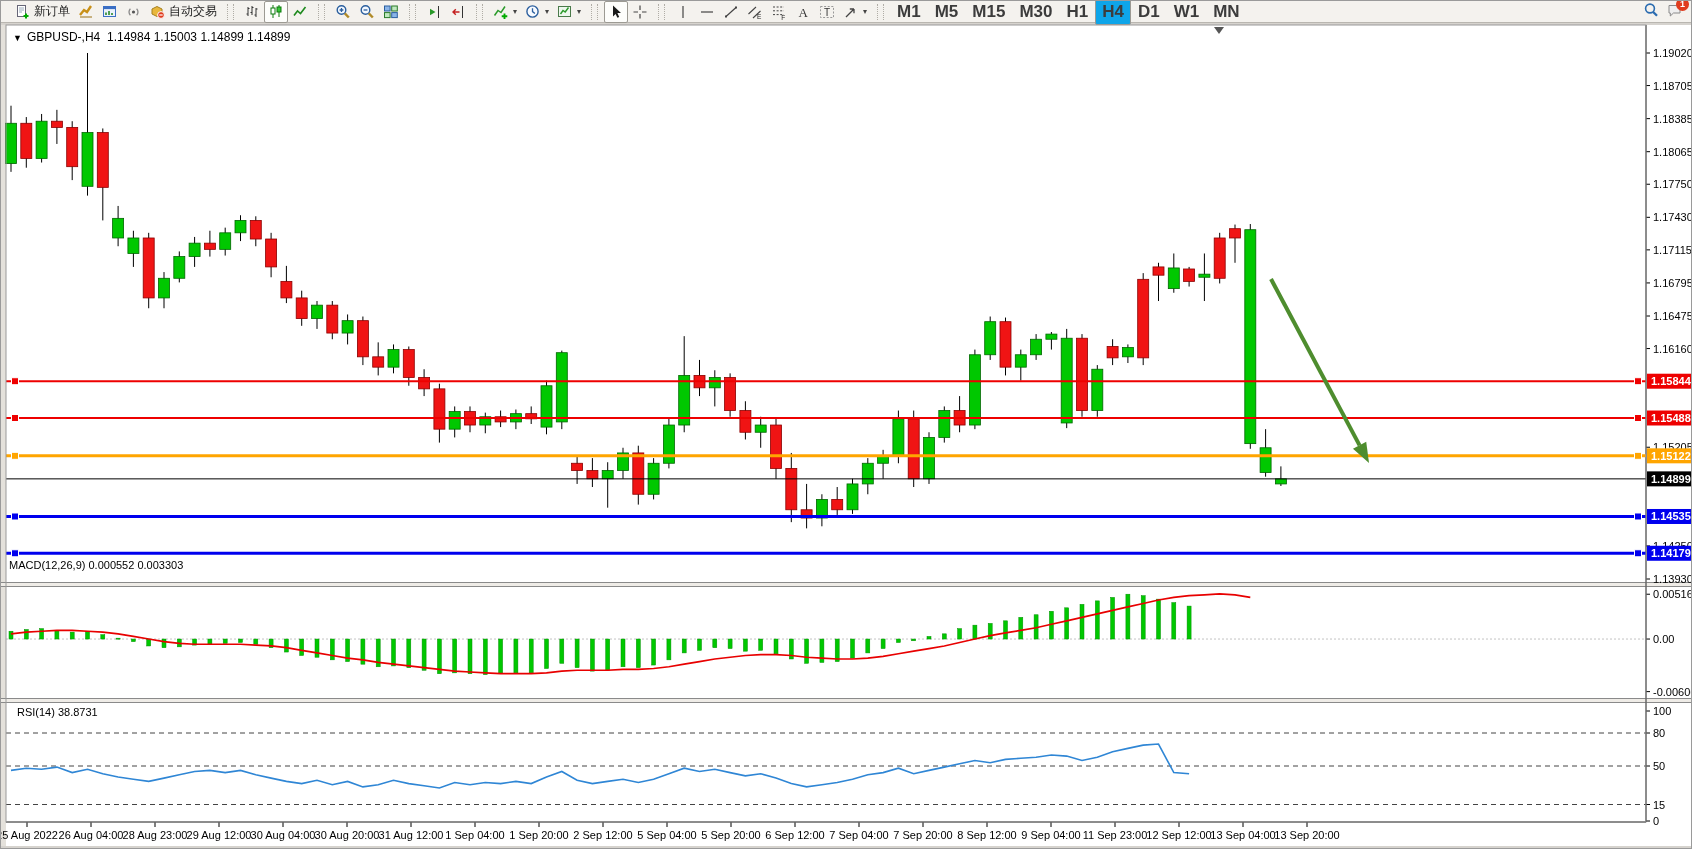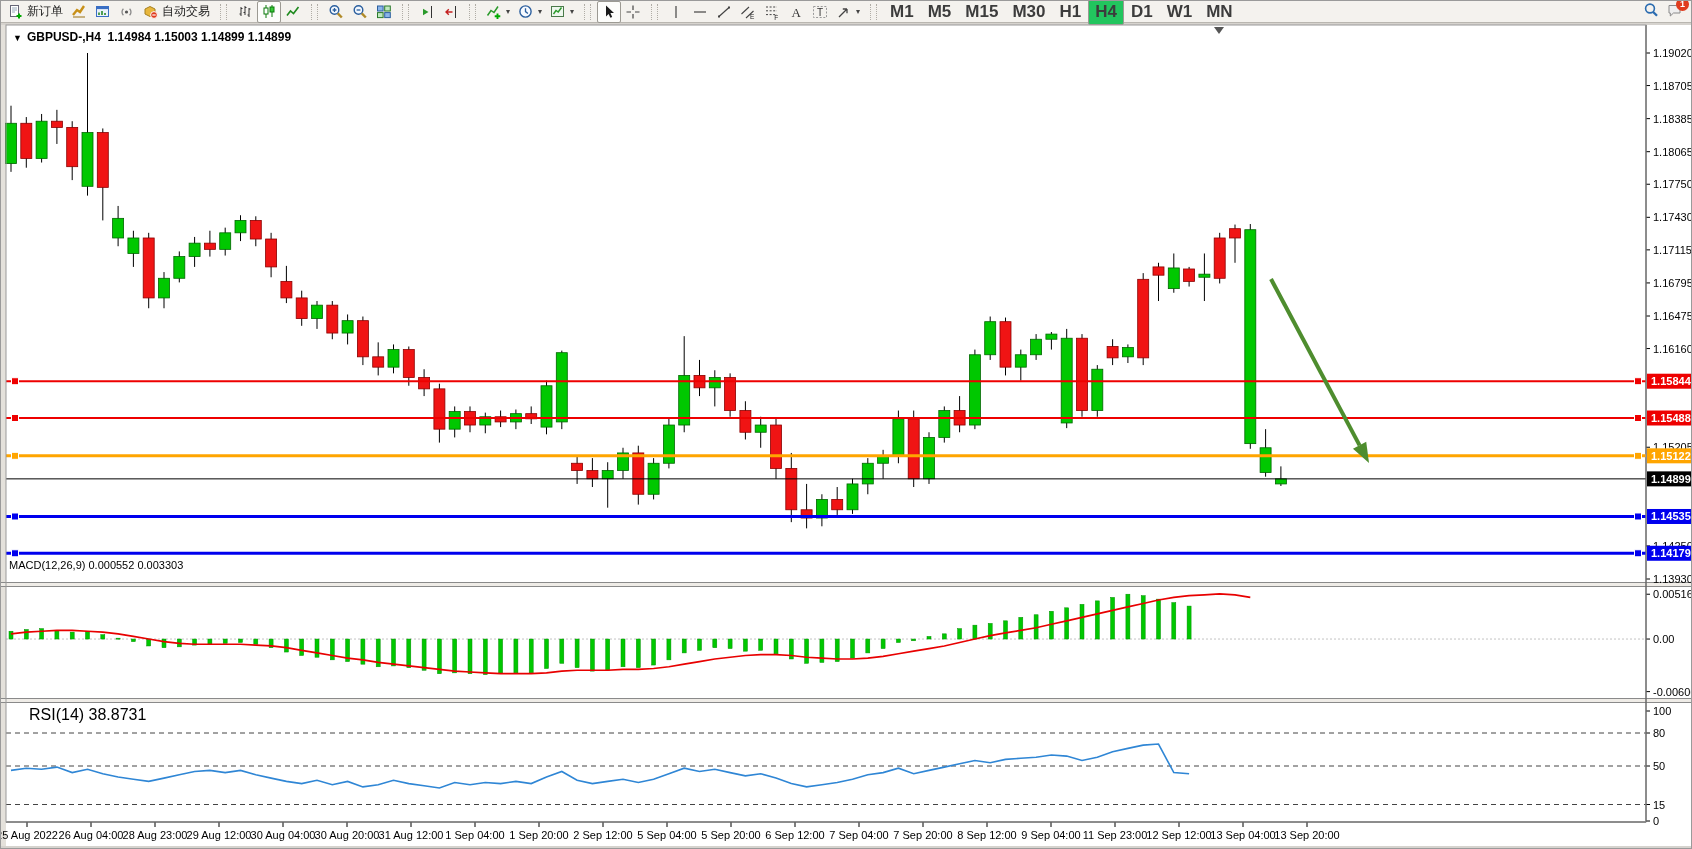--- a/index.html
+++ b/index.html
@@ -1,38 +1,38 @@
 <!DOCTYPE html>
 <html><head>
 <meta charset="utf-8">
 <style>
   html,body{margin:0;padding:0;background:#d6d3ce;font-family:"Liberation Sans","DejaVu Sans",sans-serif;}
   #app{position:relative;width:1692px;height:849px;background:#d6d3ce;overflow:hidden;border:1px solid #9a9a9a;box-sizing:border-box;}
   
-  #toolbar{position:absolute;left:0;top:0;width:1692px;height:22px;background:#f4f2ee;border-bottom:1px solid #b9b6b0;display:flex;align-items:center;gap:1px;padding-left:1px;box-sizing:border-box;}
+  #toolbar{position:absolute;left:0;top:0;width:1692px;height:22px;background:#f4f2ee;border-bottom:1px solid #b9b6b0;display:flex;align-items:center;gap:1px;padding-left:8px;box-sizing:border-box;}
   .tgroup{display:flex;align-items:center;height:22px;padding:0 2px;}
   .grip{width:5px;height:16px;border-left:1px dotted #b0ada6;border-right:1px dotted #b0ada6;margin:0 3px;}
   .tbtn{display:flex;align-items:center;gap:3px;height:20px;padding:0 3px;border:1px solid transparent;border-radius:2px;cursor:default;}
   .tbtn.active{background:#fdfdfb;border:1px solid #9c9a93;}
   .tbtn .lbl{font-size:12px;color:#222;white-space:nowrap;}
   .tbtn .caret{font-size:8px;color:#444;margin-left:1px;}
   .tbtn svg{display:block;}
   .tfbtn{font-size:17px;font-weight:bold;color:#3c3c3c;padding:2px 6px;border:1px solid transparent;border-radius:2px;}
-  .tfbtn.active{background:#22c55e;border:1px solid #9c9a93;}
+  .tfbtn.active{background:#0ea5e9;border:1px solid #9c9a93;}
   #toolbar-right{margin-left:auto;display:flex;align-items:center;gap:8px;padding-right:10px;}
   .badge{position:absolute;top:-4px;right:-6px;background:#e03c1e;color:#fff;border-radius:50%;width:13px;height:13px;font-size:9px;font-weight:bold;display:flex;align-items:center;justify-content:center;}
   .right-icon{position:relative;}
   
   #chart-wrap{position:absolute;left:0;top:23px;width:1692px;height:826px;}
   #chart-svg{position:absolute;left:0;top:0;}
   .overlay{position:absolute;color:#000;white-space:nowrap;}
-  #chart-title{left:12px;top:6px;font-size:12px;font-weight:bold;text-align:center;}
+  #chart-title{left:12px;top:6px;font-size:12px;font-weight:normal;text-align:center;}
   #chart-title .tri{font-size:9px;margin-right:5px;}
   #macd-label{left:8px;top:535px;font-size:11px;}
-  #rsi-label{left:20px;top:682px;font-size:16px;padding-left:8px;}
+  #rsi-label{left:8px;top:682px;font-size:11px;padding-left:8px;}
 </style>
 </head>
 <body>
 
 <div id="app">
   <div id="toolbar">
       <div class="tgroup">
         <div class="tbtn">
           <svg width="16" height="16" viewBox="0 0 16 16">
             <rect x="2.5" y="1.5" width="8" height="11" fill="#fff" stroke="#667"></rect>

